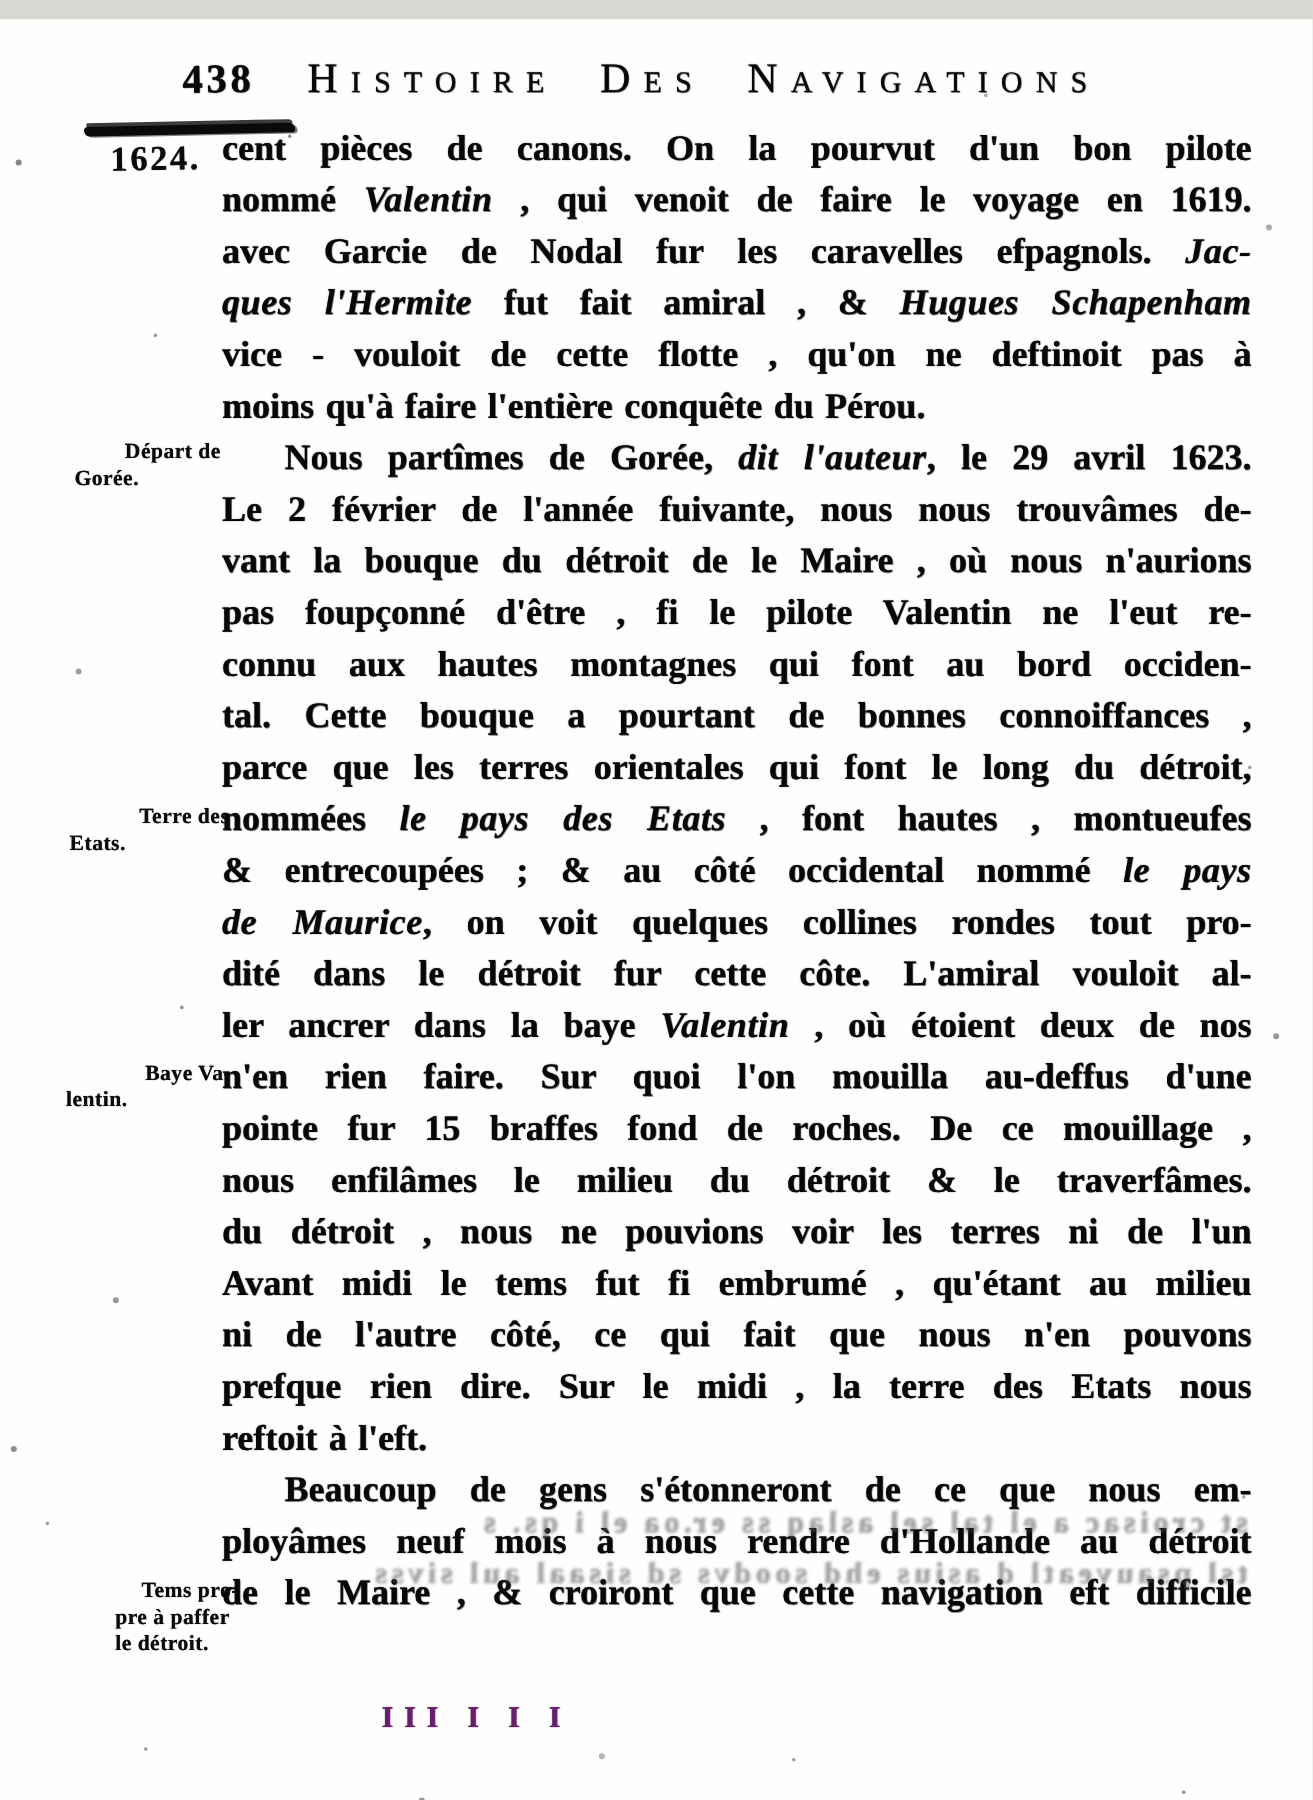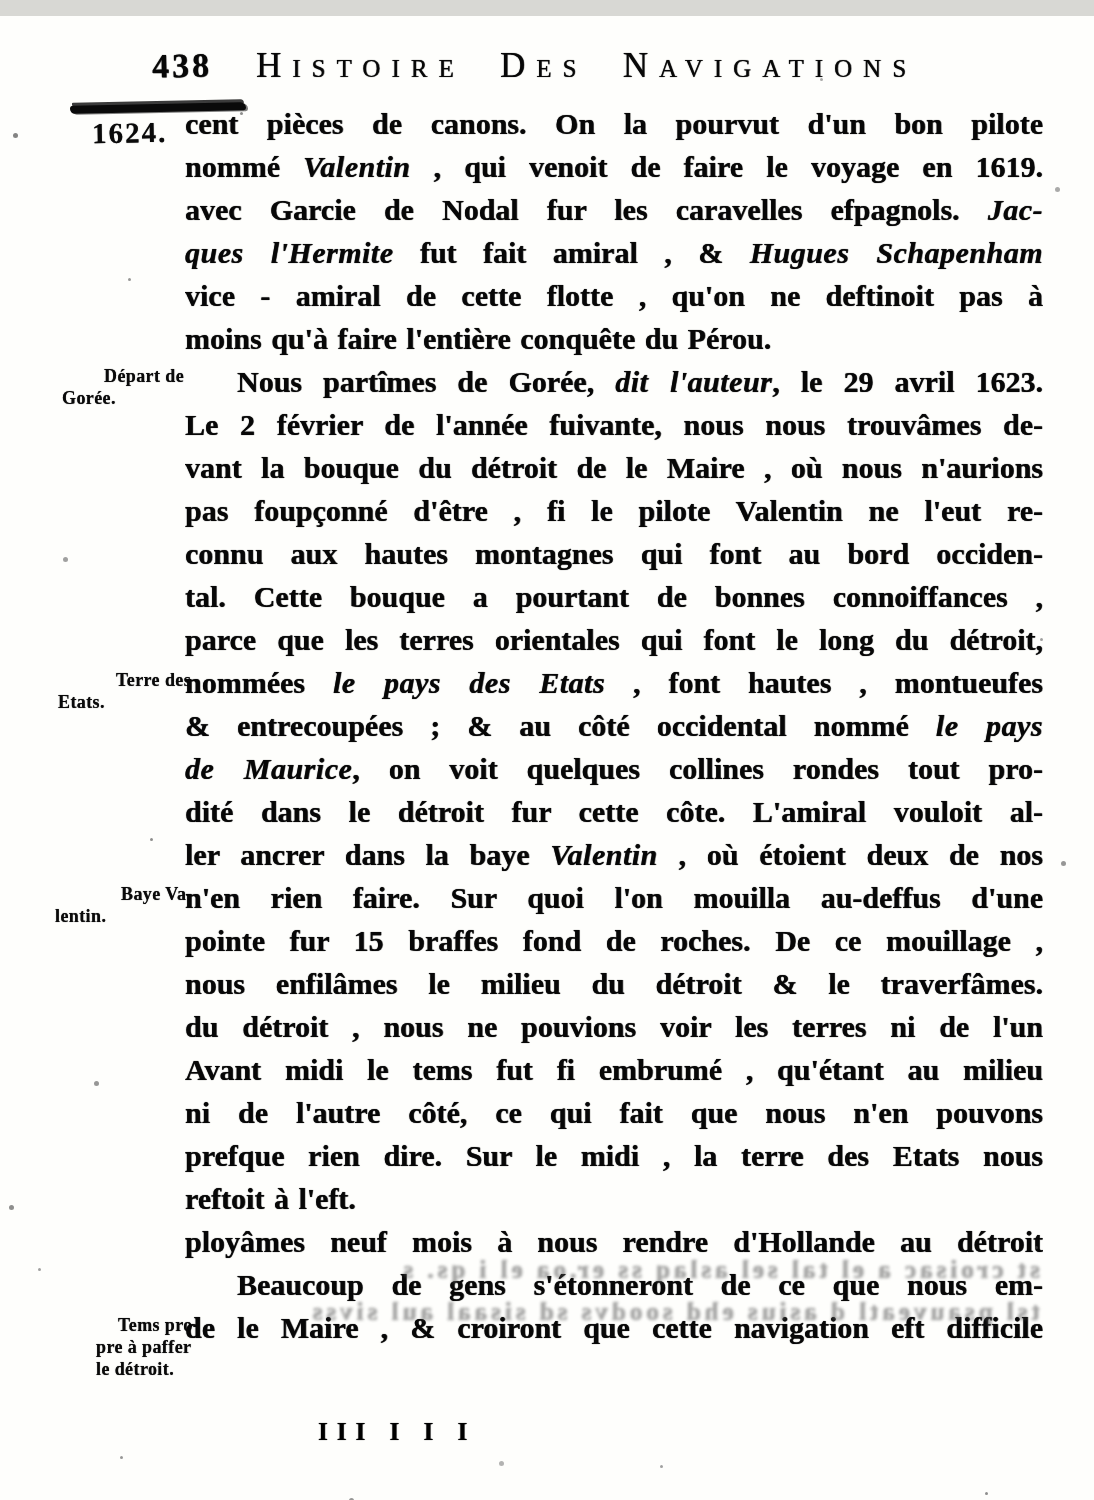--- a/index.html
+++ b/index.html
@@ -42,21 +42,21 @@
   .it{font-style:italic;letter-spacing:.5px;}
 
   
   .bleed{
     position:absolute;color:#5d5d5d;filter:blur(1.4px);opacity:.55;
     font-size:25px;font-weight:700;letter-spacing:4px;transform:scaleX(-1);
     white-space:nowrap;overflow:hidden;
   }
   .marks{
     position:absolute;font-size:25px;font-weight:700;letter-spacing:9px;
-    filter:blur(.4px);color:#000000;
+    filter:blur(.4px);color:#701a75;
   }
 
   
   .speckles{
     position:absolute;top:0;left:0;width:3px;height:3px;border-radius:50%;opacity:.55;
     box-shadow:
       14px 118px 0 1px #222, 10px 1190px 0 1px #333, 128px 262px 0 0 #444,
       64px 542px 0 1px #555, 150px 822px 0 0 #333, 95px 1066px 0 1px #444,
       38px 1252px 0 0 #555, 240px 96px 0 0 #333, 1056px 172px 0 1px #666,
       1040px 622px 0 0 #555, 1062px 846px 0 1px #444, 985px 1476px 0 0 #333,
@@ -87,21 +87,21 @@
       <div class="note" style="top: 1298px; left: 96px; width: 165px; text-indent: 22px;">Tems pro-
 pre à paffer
 le détroit.</div>
     </div>
 
   <div id="body-text">
       <div class="bl"><span>cent pièces de canons. On la pourvut d'un bon pilote</span></div>
       <div class="bl"><span>nommé </span><span class="it">Valentin</span><span> , qui venoit de faire le voyage en 1619.</span></div>
       <div class="bl"><span>avec Garcie de Nodal fur les caravelles efpagnols. </span><span class="it">Jac-</span></div>
       <div class="bl"><span class="it">ques l'Hermite</span><span> fut fait amiral , &amp; </span><span class="it">Hugues Schapenham</span></div>
-      <div class="bl"><span>vice - amiral de cette flotte , qu'on ne deftinoit pas à</span></div>
+      <div class="bl"><span>vice - vouloit de cette flotte , qu'on ne deftinoit pas à</span></div>
       <div class="bl short"><span>moins qu'à faire l'entière conquête du Pérou.</span></div>
       <div class="bl indent"><span>Nous partîmes de Gorée, </span><span class="it">dit l'auteur</span><span>, le 29 avril 1623.</span></div>
       <div class="bl"><span>Le 2 février de l'année fuivante, nous nous trouvâmes de-</span></div>
       <div class="bl"><span>vant la bouque du détroit de le Maire , où nous n'aurions</span></div>
       <div class="bl"><span>pas foupçonné d'être , fi le pilote Valentin ne l'eut re-</span></div>
       <div class="bl"><span>connu aux hautes montagnes qui font au bord occiden-</span></div>
       <div class="bl"><span>tal. Cette bouque a pourtant de bonnes connoiffances ,</span></div>
       <div class="bl"><span>parce que les terres orientales qui font le long du détroit,</span></div>
       <div class="bl"><span>nommées </span><span class="it">le pays des Etats</span><span> , font hautes , montueufes</span></div>
       <div class="bl"><span>&amp; entrecoupées ; &amp; au côté occidental nommé </span><span class="it">le pays</span></div>
@@ -109,22 +109,22 @@
       <div class="bl"><span>dité dans le détroit fur cette côte. L'amiral vouloit al-</span></div>
       <div class="bl"><span>ler ancrer dans la baye </span><span class="it">Valentin</span><span> , où étoient deux de nos</span></div>
       <div class="bl"><span>n'en rien faire. Sur quoi l'on mouilla au-deffus d'une</span></div>
       <div class="bl"><span>pointe fur 15 braffes fond de roches. De ce mouillage ,</span></div>
       <div class="bl"><span>nous enfilâmes le milieu du détroit &amp; le traverfâmes.</span></div>
       <div class="bl"><span>du détroit , nous ne pouvions voir les terres ni de l'un</span></div>
       <div class="bl"><span>Avant midi le tems fut fi embrumé , qu'étant au milieu</span></div>
       <div class="bl"><span>ni de l'autre côté, ce qui fait que nous n'en pouvons</span></div>
       <div class="bl"><span>prefque rien dire. Sur le midi , la terre des Etats nous</span></div>
       <div class="bl short"><span>reftoit à l'eft.</span></div>
+      <div class="bl indent"><span>Beaucoup de gens s'étonneront de ce que nous em-</span></div>
       <div class="bl"><span>ployâmes neuf mois à nous rendre d'Hollande au détroit</span></div>
-      <div class="bl indent"><span>Beaucoup de gens s'étonneront de ce que nous em-</span></div>
       <div class="bl"><span>de le Maire , &amp; croiront que cette navigation eft difficile</span></div>
     </div>
 
   <div id="artifacts">
       <div class="bleed" style="top: 1240px; left: 390px; width: 650px;">st croisac a el tal sel aslaq ss er.oa el i qs. s</div>
       <div class="bleed" style="top: 1282px; left: 195px; width: 845px;">tsl psauveatl d asius ehd soodvs sd sisaal aul sivss</div>
       <div class="marks" style="top: 1402px; left: 318px;">III I I I</div>
     </div>
 
   <div class="speckles"></div>

